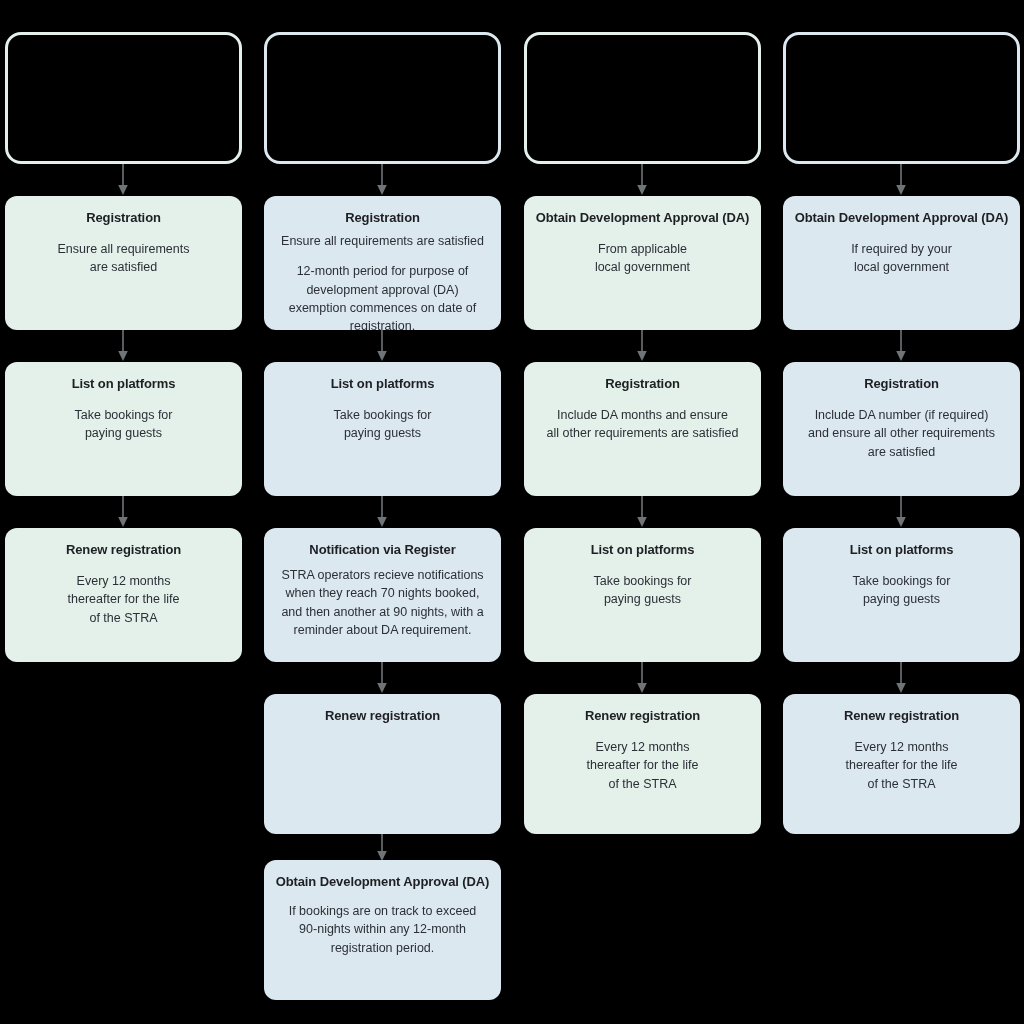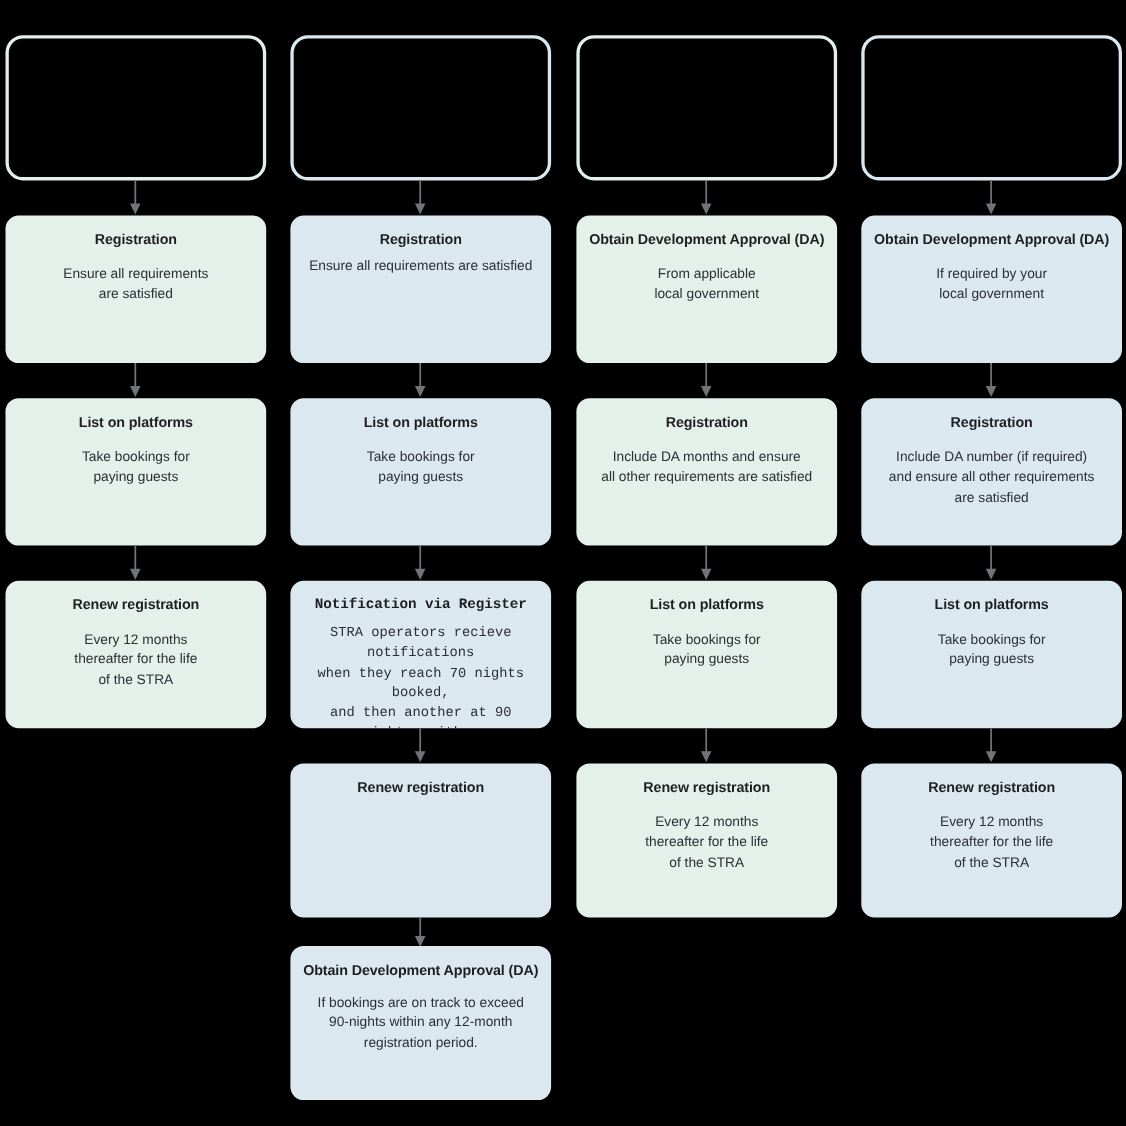--- a/index.html
+++ b/index.html
@@ -154,20 +154,24 @@
     <div class="arrow" style="left:111px; top:164px;">
       <svg width="14" height="32" viewBox="0 0 14 32">
           <line x1="7" y1="0" x2="7" y2="22" stroke="#6f7478" stroke-width="1.6"></line>
           <polygon points="7,31 2.2,21 11.8,21" fill="#6f7478"></polygon>
         </svg>
     </div>
 
     <div class="node blue" style="top:196px; left:0; width:237px; height:134px;">
       <span class="node-title" style="margin-bottom:6px;">Registration</span>
       <span class="node-body">Ensure all requirements are satisfied</span>
+      <span class="node-body">12-month period for purpose of
+development approval (DA)
+exemption commences on date of
+registration.</span>
     </div>
 
     <div class="arrow" style="left:111px; top:330px;">
       <svg width="14" height="32" viewBox="0 0 14 32">
           <line x1="7" y1="0" x2="7" y2="22" stroke="#6f7478" stroke-width="1.6"></line>
           <polygon points="7,31 2.2,21 11.8,21" fill="#6f7478"></polygon>
         </svg>
     </div>
 
     <div class="node blue" style="top:362px; left:0; width:237px; height:134px;">
@@ -176,21 +180,21 @@
 paying guests</span>
     </div>
 
     <div class="arrow" style="left:111px; top:496px;">
       <svg width="14" height="32" viewBox="0 0 14 32">
           <line x1="7" y1="0" x2="7" y2="22" stroke="#6f7478" stroke-width="1.6"></line>
           <polygon points="7,31 2.2,21 11.8,21" fill="#6f7478"></polygon>
         </svg>
     </div>
 
-    <div class="node blue" style="top:528px; left:0; width:237px; height:134px;font-family:Liberation Mono, monospace;">
+    <div class="node blue" style="top:528px; left:0; width:237px; height:134px;">
       <span class="node-title" style="margin-bottom:8px;">Notification via Register</span>
       <span class="node-body">STRA operators recieve notifications
 when they reach 70 nights booked,
 and then another at 90 nights, with a
 reminder about DA requirement.</span>
     </div>
 
     <div class="arrow" style="left:111px; top:662px;">
       <svg width="14" height="32" viewBox="0 0 14 32">
           <line x1="7" y1="0" x2="7" y2="22" stroke="#6f7478" stroke-width="1.6"></line>

